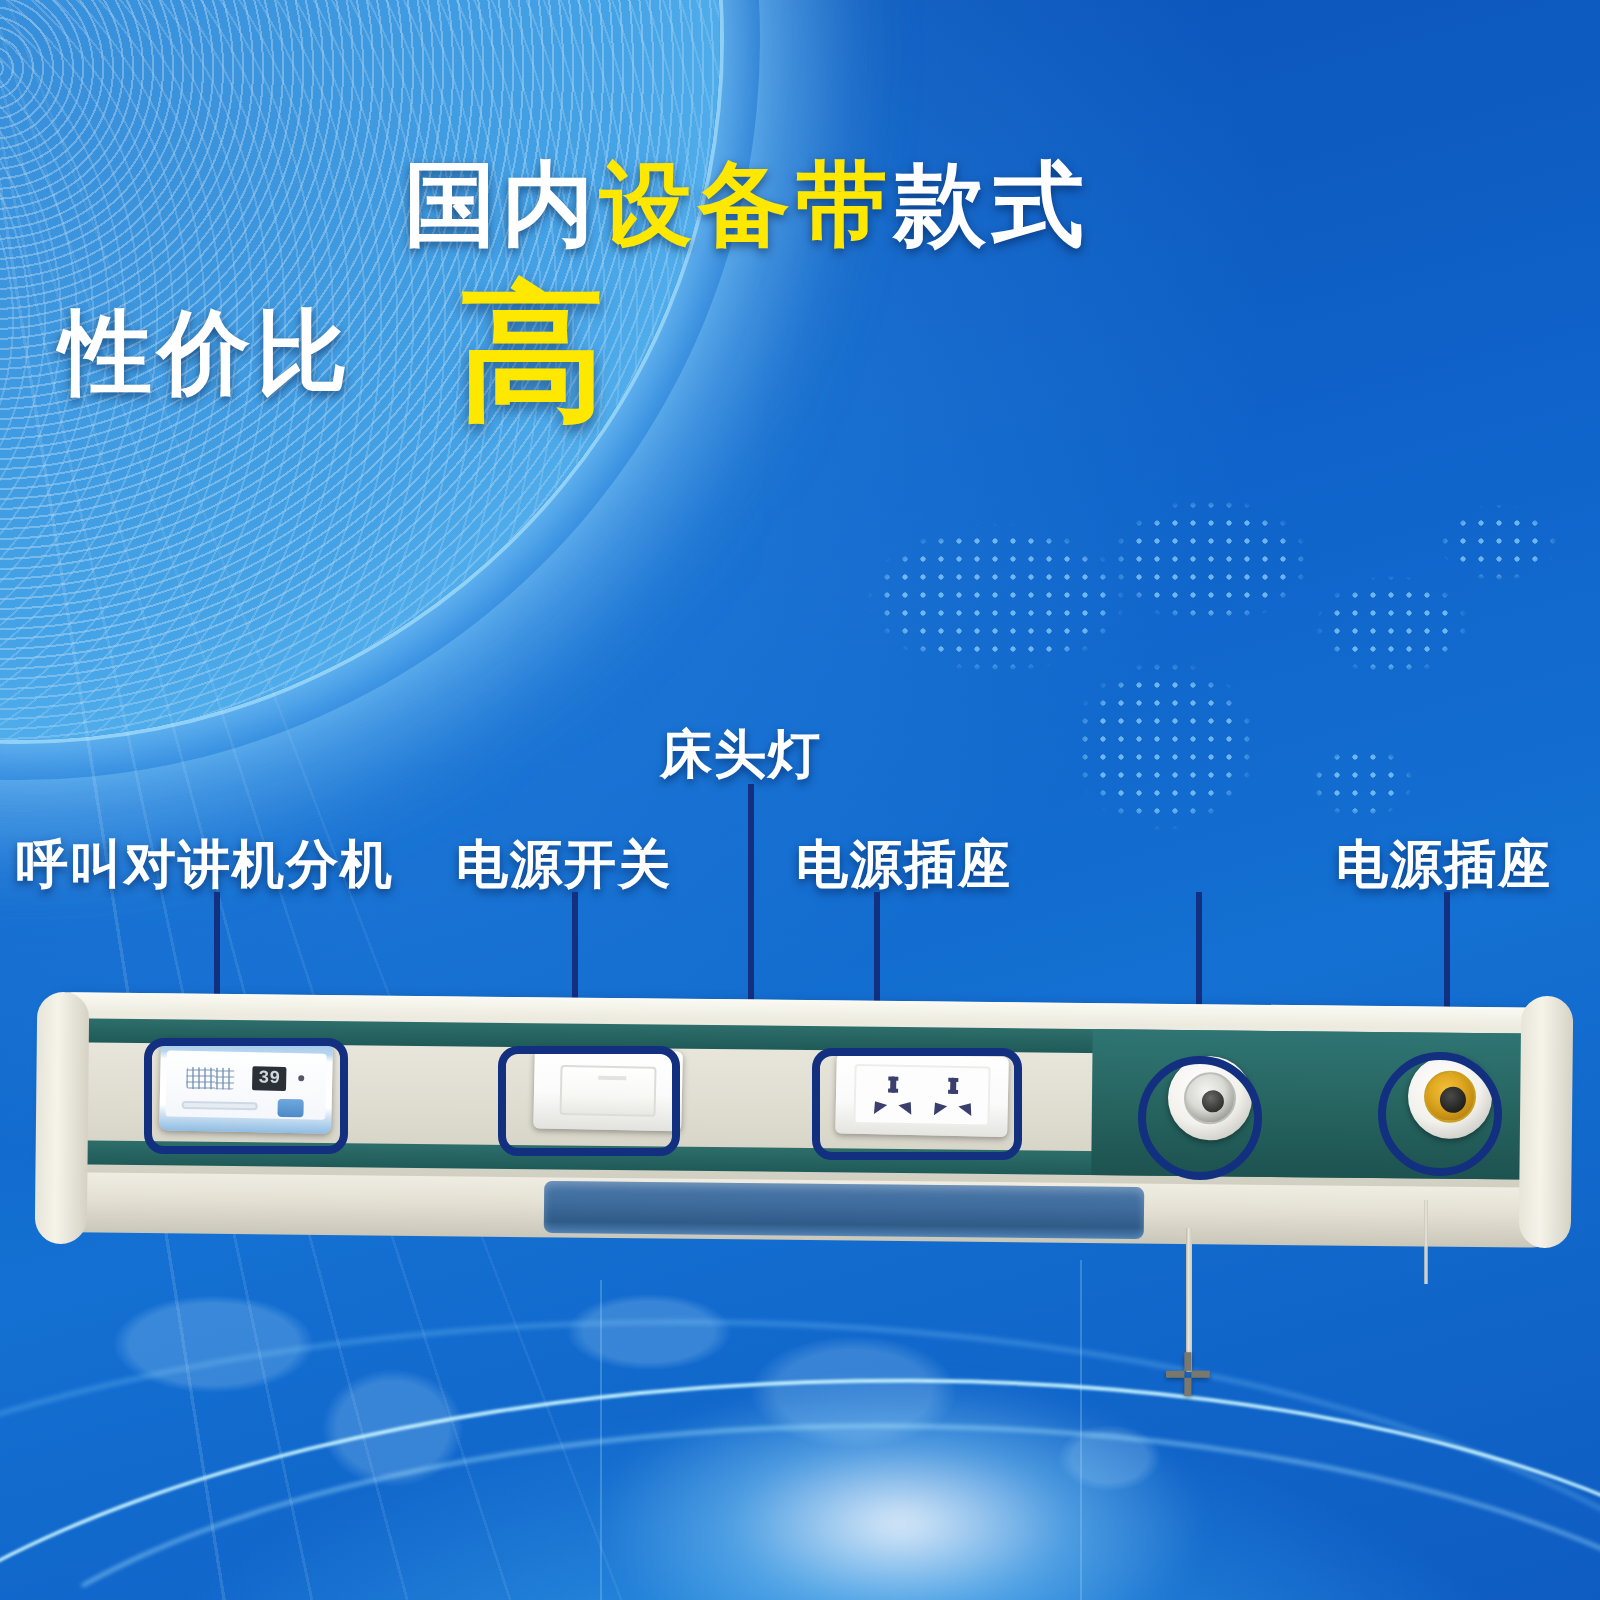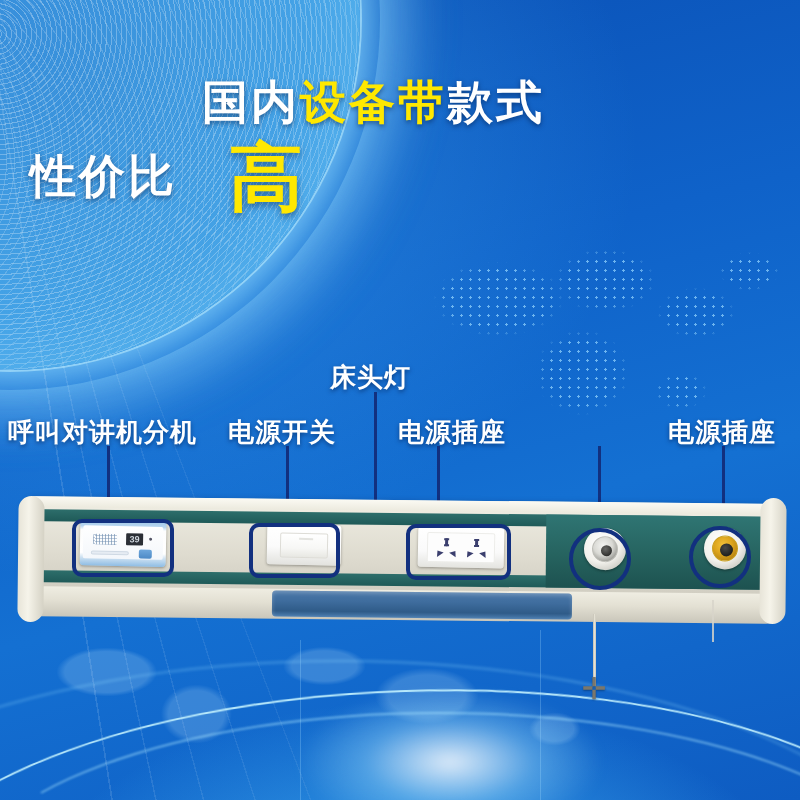--- a/index.html
+++ b/index.html
@@ -250,21 +250,21 @@
     background-image:
       repeating-linear-gradient(90deg, rgba(110,140,175,.65) 0 1px, transparent 1px 3px),
       repeating-linear-gradient(0deg, rgba(110,140,175,.45) 0 1px, transparent 1px 3px);
     border-radius: 2px;
   }
   .ic-display {
     position: absolute; left: 43px; top: 7px; width: 17px; height: 12px;
     background: #2b2f36; border-radius: 1px;
     color: #cfd6de; font-size: 9px; font-weight: bold;
     display: flex; align-items: center; justify-content: center;
-    font-family: Liberation Sans, sans-serif;
+    font-family: Liberation Mono, monospace;
   }
   .ic-led {
     position: absolute; left: 66px; top: 11px; width: 3px; height: 3px;
     border-radius: 50%; background: #556;
   }
   .ic-slot {
     position: absolute; left: 8px; top: 25px; width: 38px; height: 4px;
     background: #e6ecf3; border: 1px solid #cfd9e4; border-radius: 2px;
   }
   .ic-btn {

